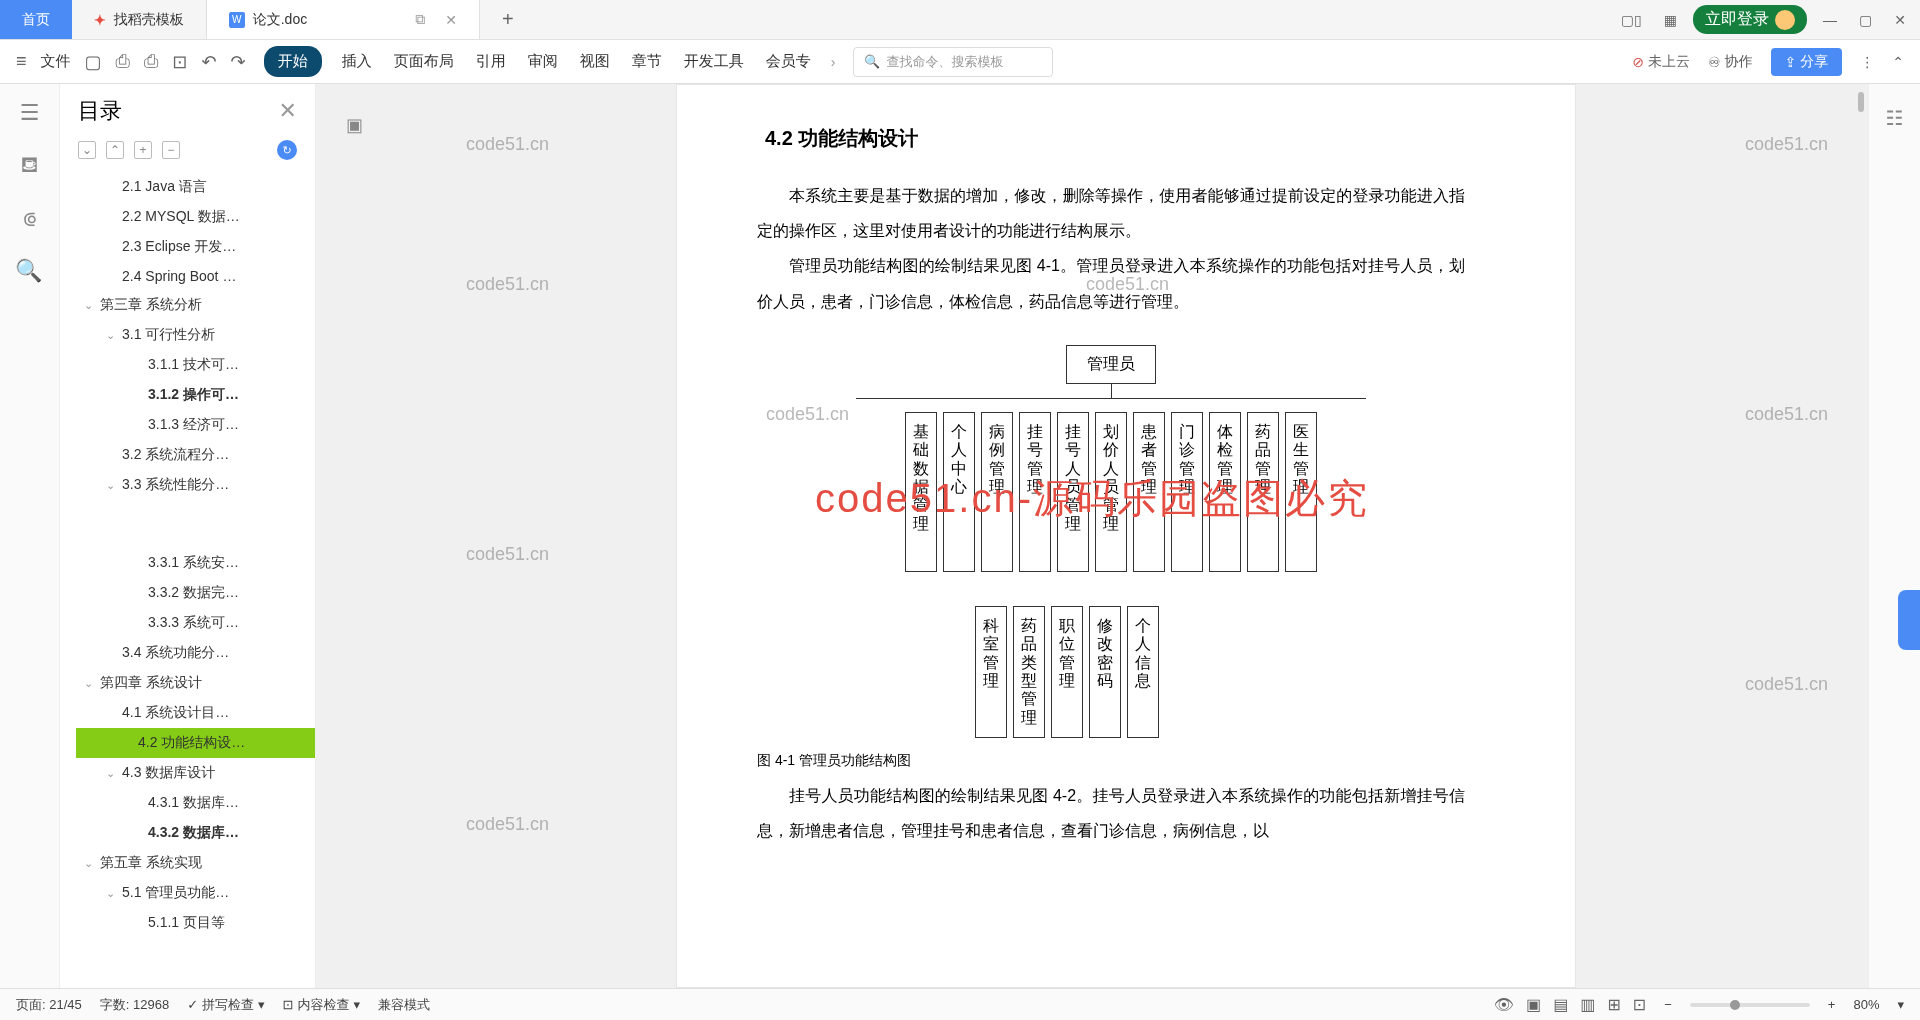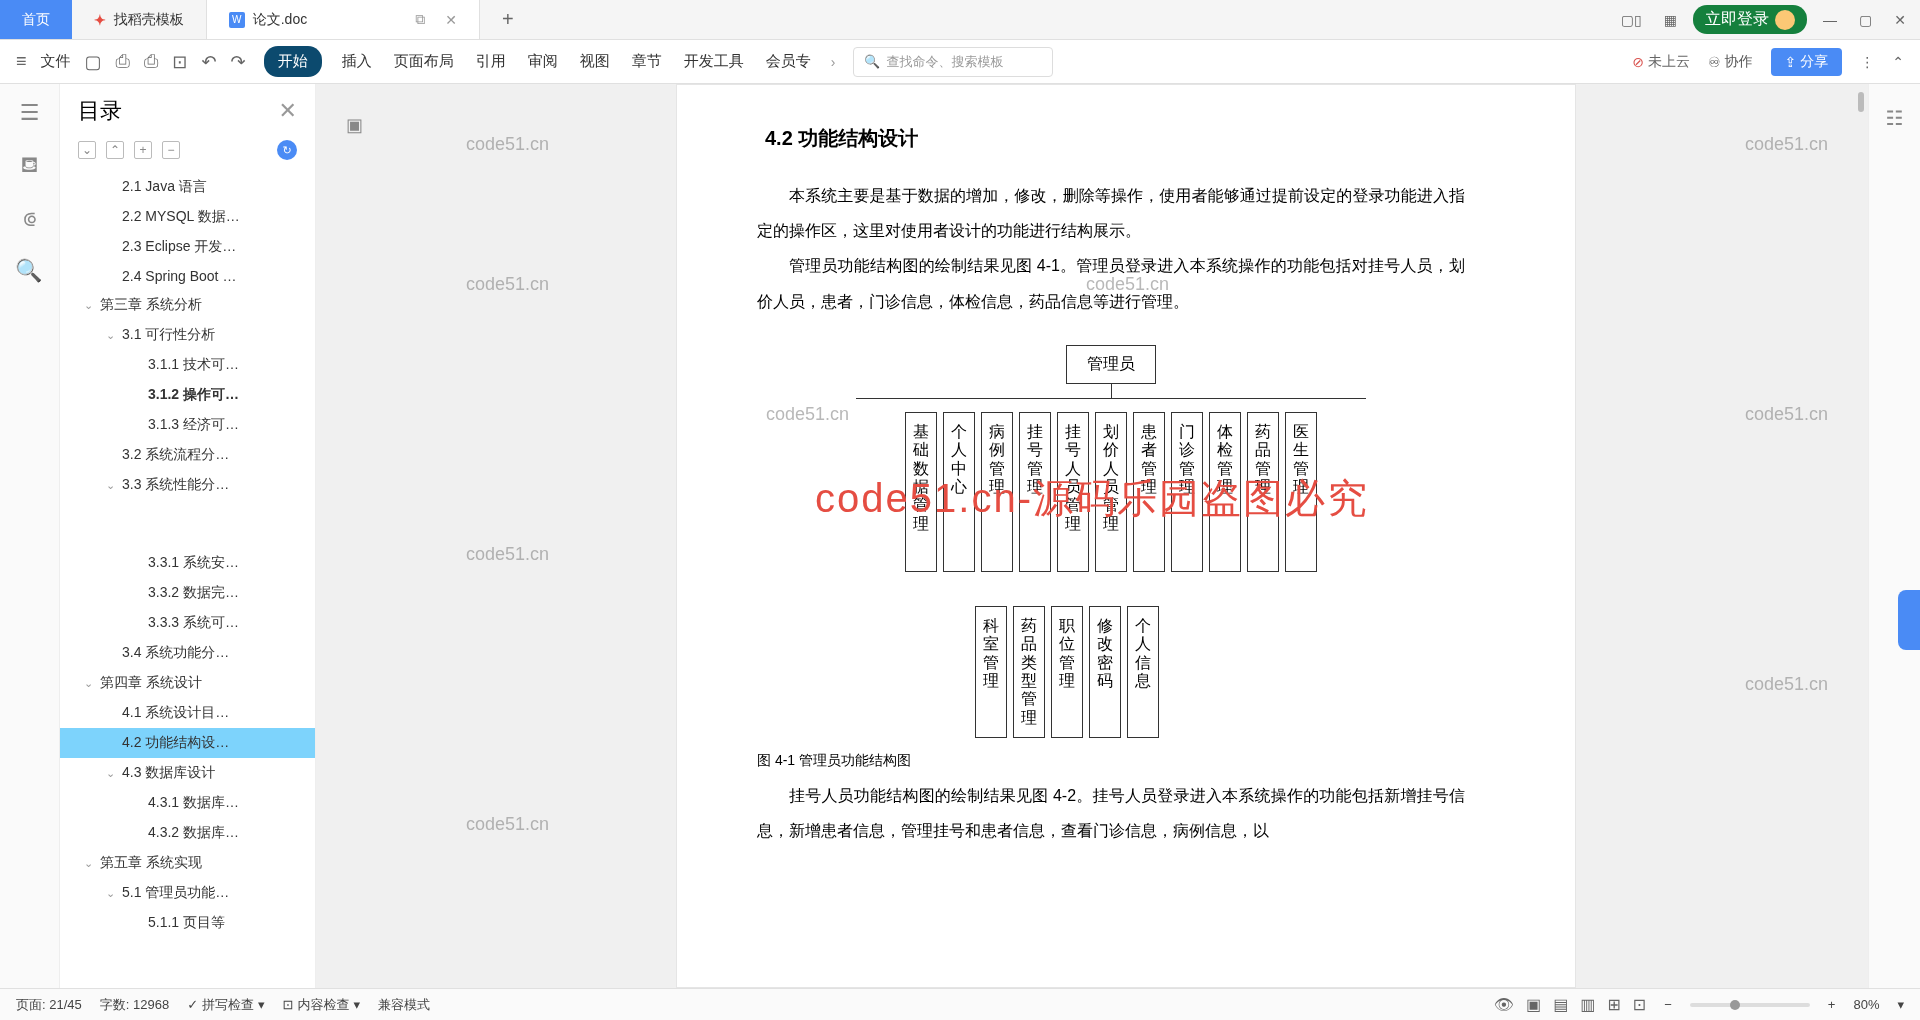--- a/index.html
+++ b/index.html
@@ -38,21 +38,21 @@
 
 
 .outline { width: 256px; border-right: 1px solid #eee; display: flex; flex-direction: column; }
 .outline-head { display: flex; align-items: center; padding: 12px 18px; font-size: 22px; font-weight: 500; }
 .outline-head-spacer { flex: 1; }
 .outline-tools { display: flex; align-items: center; gap: 10px; padding: 2px 18px 10px; color: #888; }
 .tool-box { border: 1px solid #bbb; width: 18px; height: 18px; display: flex; align-items: center; justify-content: center; font-size: 12px; border-radius: 2px; }
 .blue-dot { width: 20px; height: 20px; background: #4a8bf5; border-radius: 50%; margin-left: auto; color:#fff; font-size:11px; display:flex; align-items:center; justify-content:center; }
 .outline-body { flex: 1; overflow-y: auto; padding: 2px 0; }
 .outline-item { padding: 6px 18px; font-size: 14px; color: #333; white-space: nowrap; overflow: hidden; text-overflow: ellipsis; display: flex; align-items: center; }
-.outline-item.active { background: #7dd3fc; }
+.outline-item.active { background: #84cc16; margin-left: 16px; }
 .chev { color: #999; margin-right: 6px; font-size: 11px; width: 10px; display: inline-block; }
 
 
 .doc-area { flex: 1; background: #f0f0f0; position: relative; overflow: hidden; display:flex; }
 .doc-gutter { width:68px; }
 .doc-gutter-icon { position:absolute; left:30px; top:30px; color:#888; font-size:18px; }
 .doc-page { width: 900px; background: #fff; margin: 0 auto; padding: 40px 110px 20px 80px; position: relative; border:1px solid #e5e5e5; }
 .doc-h { font-size: 20px; font-weight: bold; margin-bottom: 26px; margin-left: 8px; }
 .doc-p { font-size: 16px; line-height: 2.2; text-indent: 2em; text-align: justify; }
 .fig-wrap { margin: 26px 0 8px; }
@@ -253,21 +253,21 @@
           <span>4.2 功能结构设…</span>
         </div>
         <div class="outline-item" style="padding-left: 46px;">
           <span class="chev">⌄</span>
           <span>4.3 数据库设计</span>
         </div>
         <div class="outline-item" style="padding-left: 72px;">
           <span class="chev"></span>
           <span>4.3.1 数据库…</span>
         </div>
-        <div class="outline-item" style="padding-left: 72px;">
+        <div class="outline-item" style="padding-left: 72px; font-weight: bold;">
           <span class="chev"></span>
           <span>4.3.2 数据库…</span>
         </div>
         <div class="outline-item" style="padding-left: 24px;">
           <span class="chev">⌄</span>
           <span>第五章  系统实现</span>
         </div>
         <div class="outline-item" style="padding-left: 46px;">
           <span class="chev">⌄</span>
           <span>5.1 管理员功能…</span>

